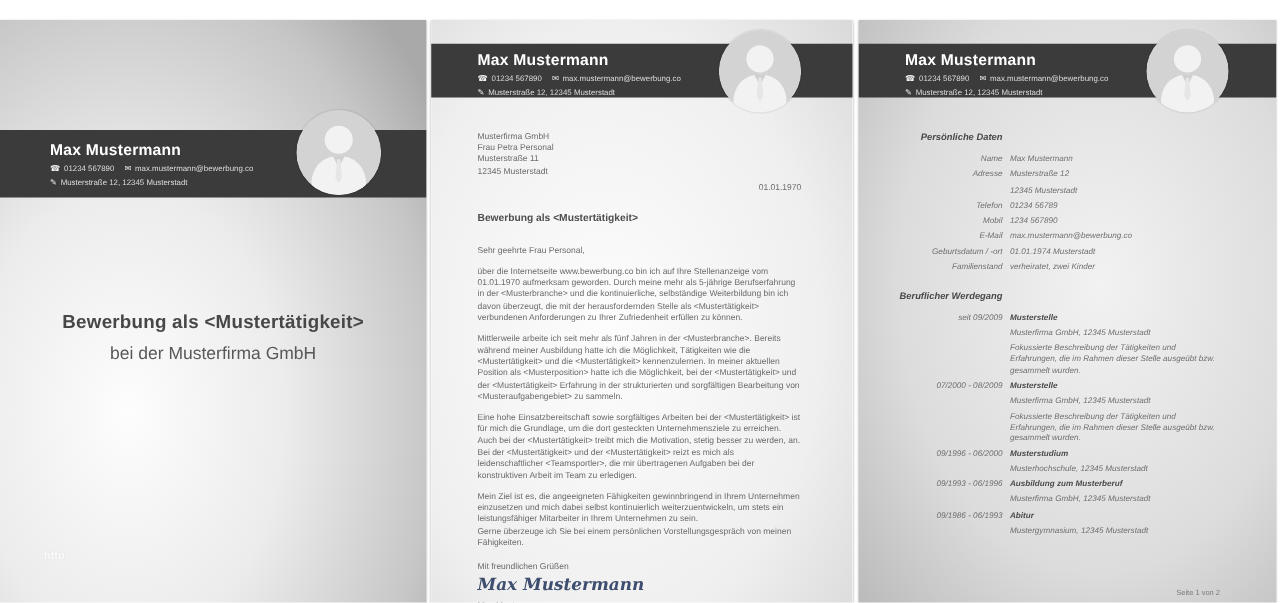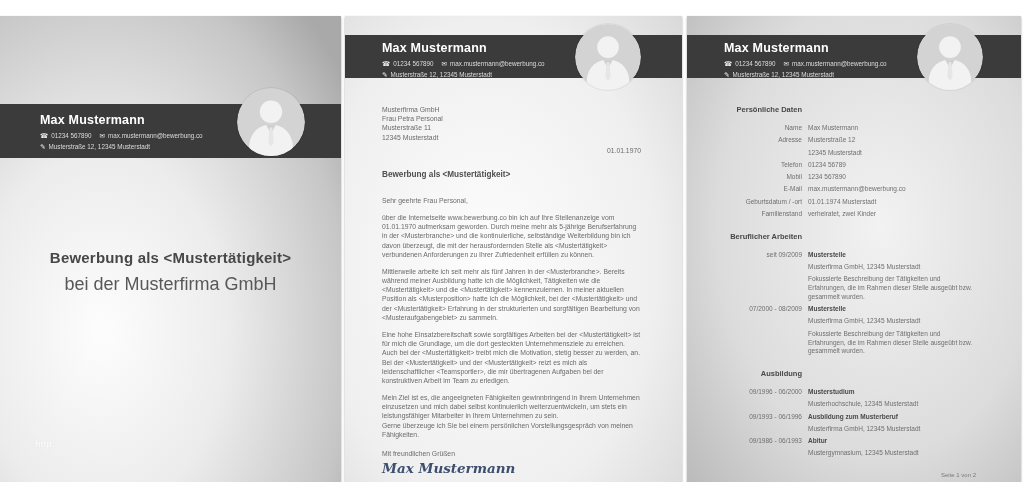--- a/index.html
+++ b/index.html
@@ -28,39 +28,39 @@
   .avatar { position:absolute; border-radius:50%; overflow:hidden; z-index:3;
             box-shadow:0 0 0 1px rgba(0,0,0,.06); }
   .cover  .avatar { top:72px; right:36px; width:68px; height:68px; }
   .letter .avatar { top:8px;  right:41px; width:66px; height:66px; }
   .cv     .avatar { top:8px;  right:38px; width:66px; height:66px; }
   .avatar svg { display:block; width:100%; height:100%; }
 
   
   .cover-title-wrap { position:absolute; top:233px; left:0; right:0; text-align:center; }
   .cover-title    { font-size:15px; font-weight:bold; color:#474747; letter-spacing:.2px; }
-  .cover-subtitle { margin-top:8px; font-size:18px; color:#585858; }
+  .cover-subtitle { margin-top:8px; font-size:14px; color:#585858; }
   .watermark { position:absolute; left:35px; top:423px; font-size:9px; font-weight:bold;
                color:rgba(255,255,255,.85); text-shadow:0 0 1px rgba(180,180,180,.35); }
 
   
   .letter-content { position:absolute; top:89px; left:37px; right:41px;
                     font-size:6.8px; line-height:1.35; color:#6b6b6b; }
   .recipient div { line-height:1.35; }
   .letter-date { text-align:right; margin-top:4px; }
   .letter-subject { margin-top:14px; font-size:8.2px; font-weight:bold; color:#4e4e4e; }
   .salutation { margin-top:16px; }
   .para { margin-top:8px; white-space:pre-line; }
   .closing { margin-top:10px; }
   .sig-script { margin-top:1px; font-family:"DejaVu Serif", serif; font-style:italic;
                 font-weight:bold; font-size:13.5px; color:#3d4e6e; }
   .sig-name { margin-top:3px; }
 
   
-  .cv-content { position:absolute; top:89px; left:0; right:45px; font-size:6.5px; color:#6f6f6f; }
+  .cv-content { position:absolute; top:89px; left:0; right:45px; font-size:6.5px; color:#6f6f6f;font-style:italic; }
   .cv-grid-row { display:grid; grid-template-columns:115px 1fr; column-gap:6px;
                  margin-bottom:3.5px; line-height:1.35; }
   .cv-label { text-align:right; color:#6f6f6f; }
   .cv-value { text-align:left; }
   .cv-value.bold { font-weight:bold; color:#4a4a4a; }
   .sec-title { text-align:right; font-size:7.5px; font-weight:bold; color:#474747; }
   .row-sec { margin-bottom:9px; }
   .mt-sec { margin-top:13px; }
   .mt-entry { margin-top:2px; }
   .cv-footer { position:absolute; right:45px; bottom:15px; font-size:6px; color:#7a7a7a; }
@@ -188,21 +188,21 @@
     <div class="cv-grid-row">
       <div class="cv-label">Geburtsdatum / -ort</div>
       <div class="cv-value">01.01.1974 Musterstadt</div>
     </div>
     <div class="cv-grid-row">
       <div class="cv-label">Familienstand</div>
       <div class="cv-value">verheiratet, zwei Kinder</div>
     </div>
 
     <div class="cv-grid-row row-sec mt-sec">
-      <div class="sec-title">Beruflicher Arbeiten</div>
+      <div class="sec-title">Beruflicher Werdegang</div>
         <div></div>
     </div>
     <div class="cv-grid-row">
       <div class="cv-label">seit 09/2009</div>
       <div class="cv-value bold">Musterstelle</div>
     </div>
     <div class="cv-grid-row">
       <div class="cv-label"></div>
       <div class="cv-value">Musterfirma GmbH, 12345 Musterstadt</div>
     </div>
@@ -216,24 +216,20 @@
     </div>
     <div class="cv-grid-row">
       <div class="cv-label"></div>
       <div class="cv-value">Musterfirma GmbH, 12345 Musterstadt</div>
     </div>
     <div class="cv-grid-row">
       <div class="cv-label"></div>
       <div class="cv-value">Fokussierte Beschreibung der Tätigkeiten und Erfahrungen, die im Rahmen dieser Stelle ausgeübt bzw. gesammelt wurden.</div>
     </div>
 
-    <div class="cv-grid-row row-sec mt-sec">
-      <div class="sec-title">Ausbildung</div>
-        <div></div>
-    </div>
     <div class="cv-grid-row">
       <div class="cv-label">09/1996 - 06/2000</div>
       <div class="cv-value bold">Musterstudium</div>
     </div>
     <div class="cv-grid-row">
       <div class="cv-label"></div>
       <div class="cv-value">Musterhochschule, 12345 Musterstadt</div>
     </div>
     <div class="cv-grid-row">
       <div class="cv-label">09/1993 - 06/1996</div>

